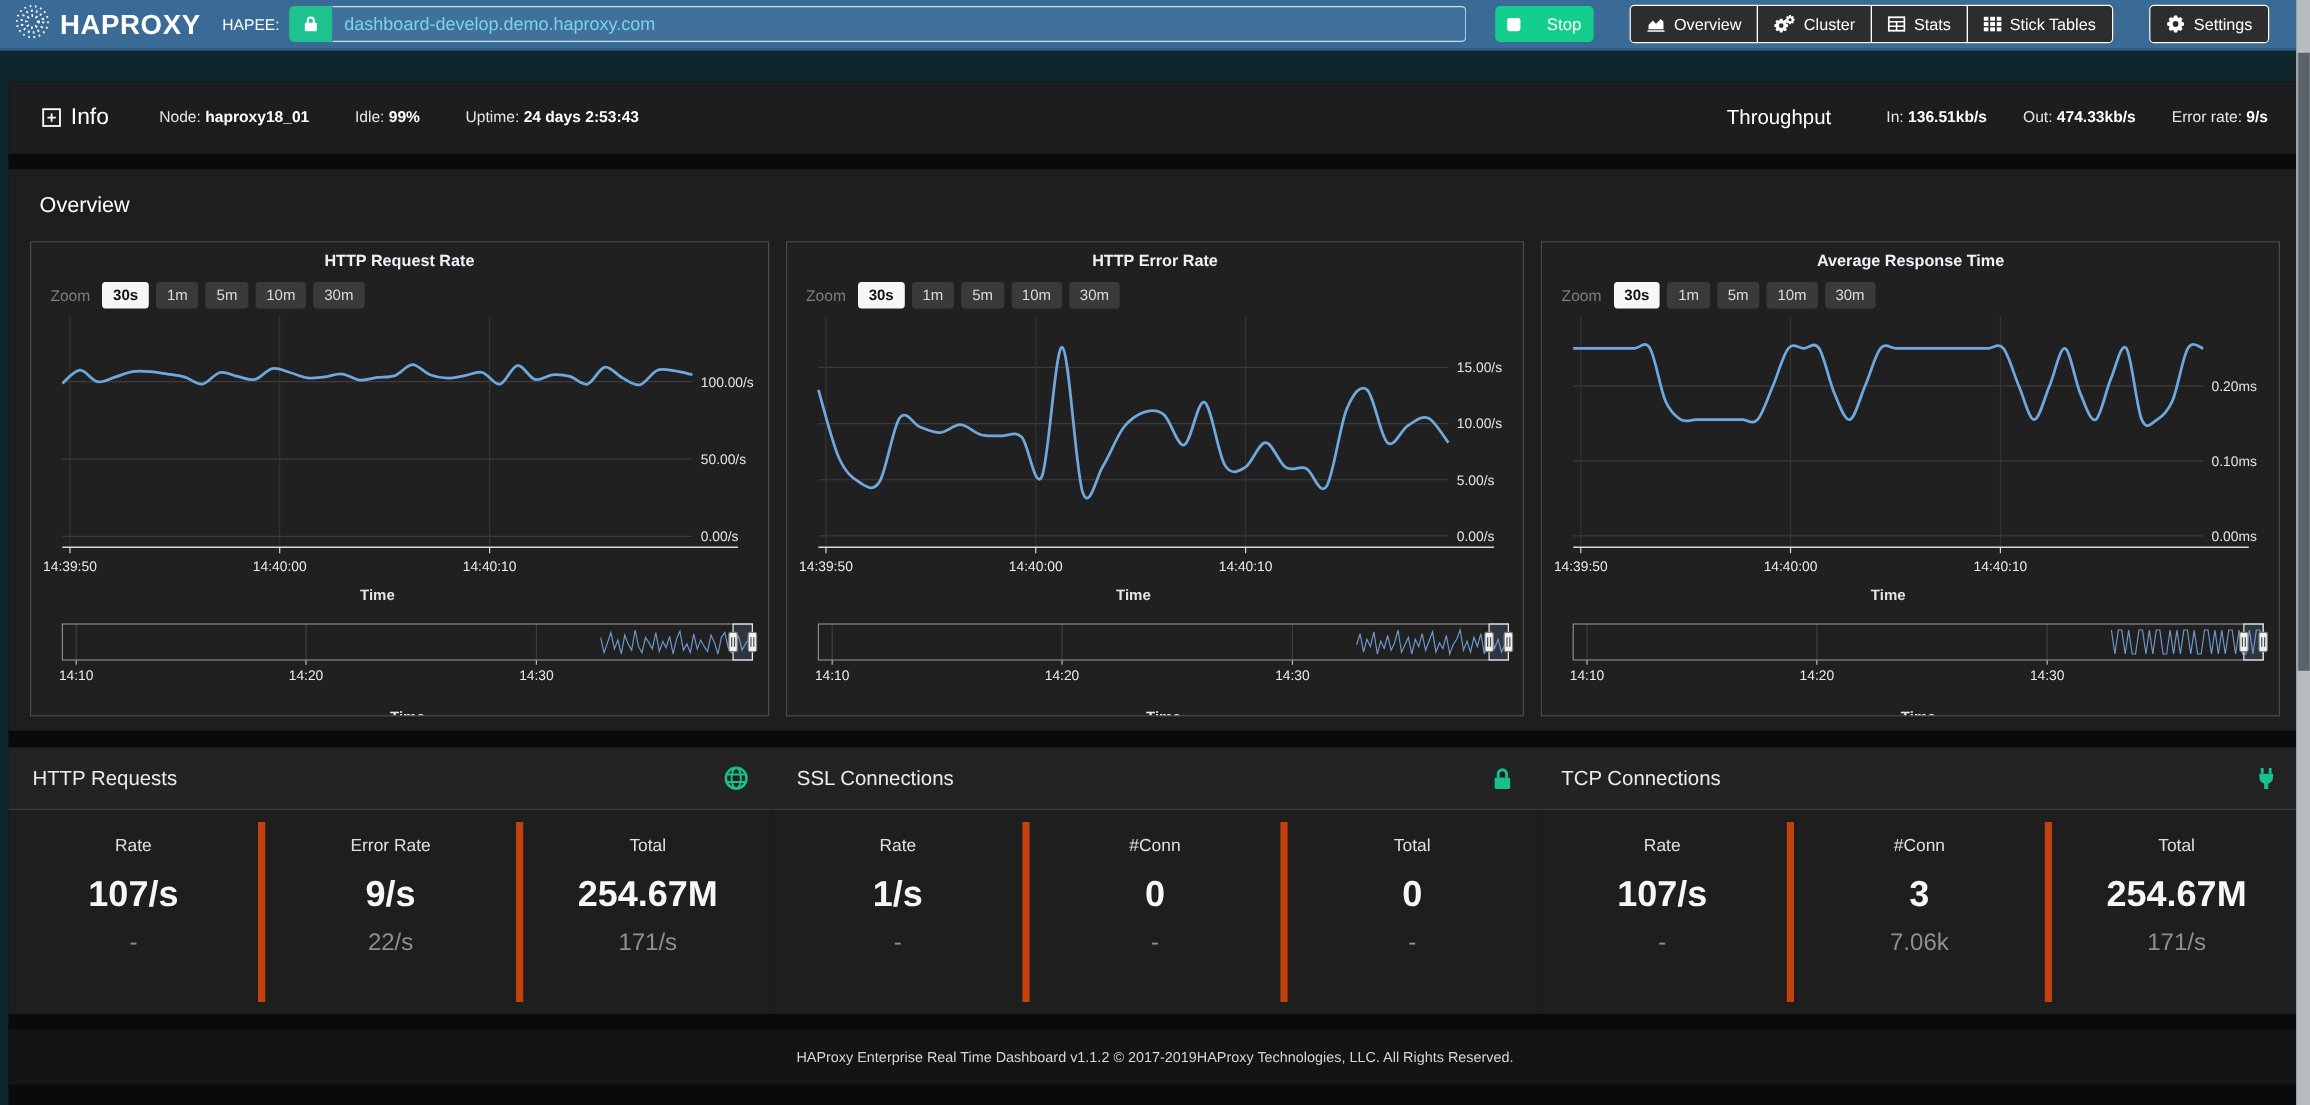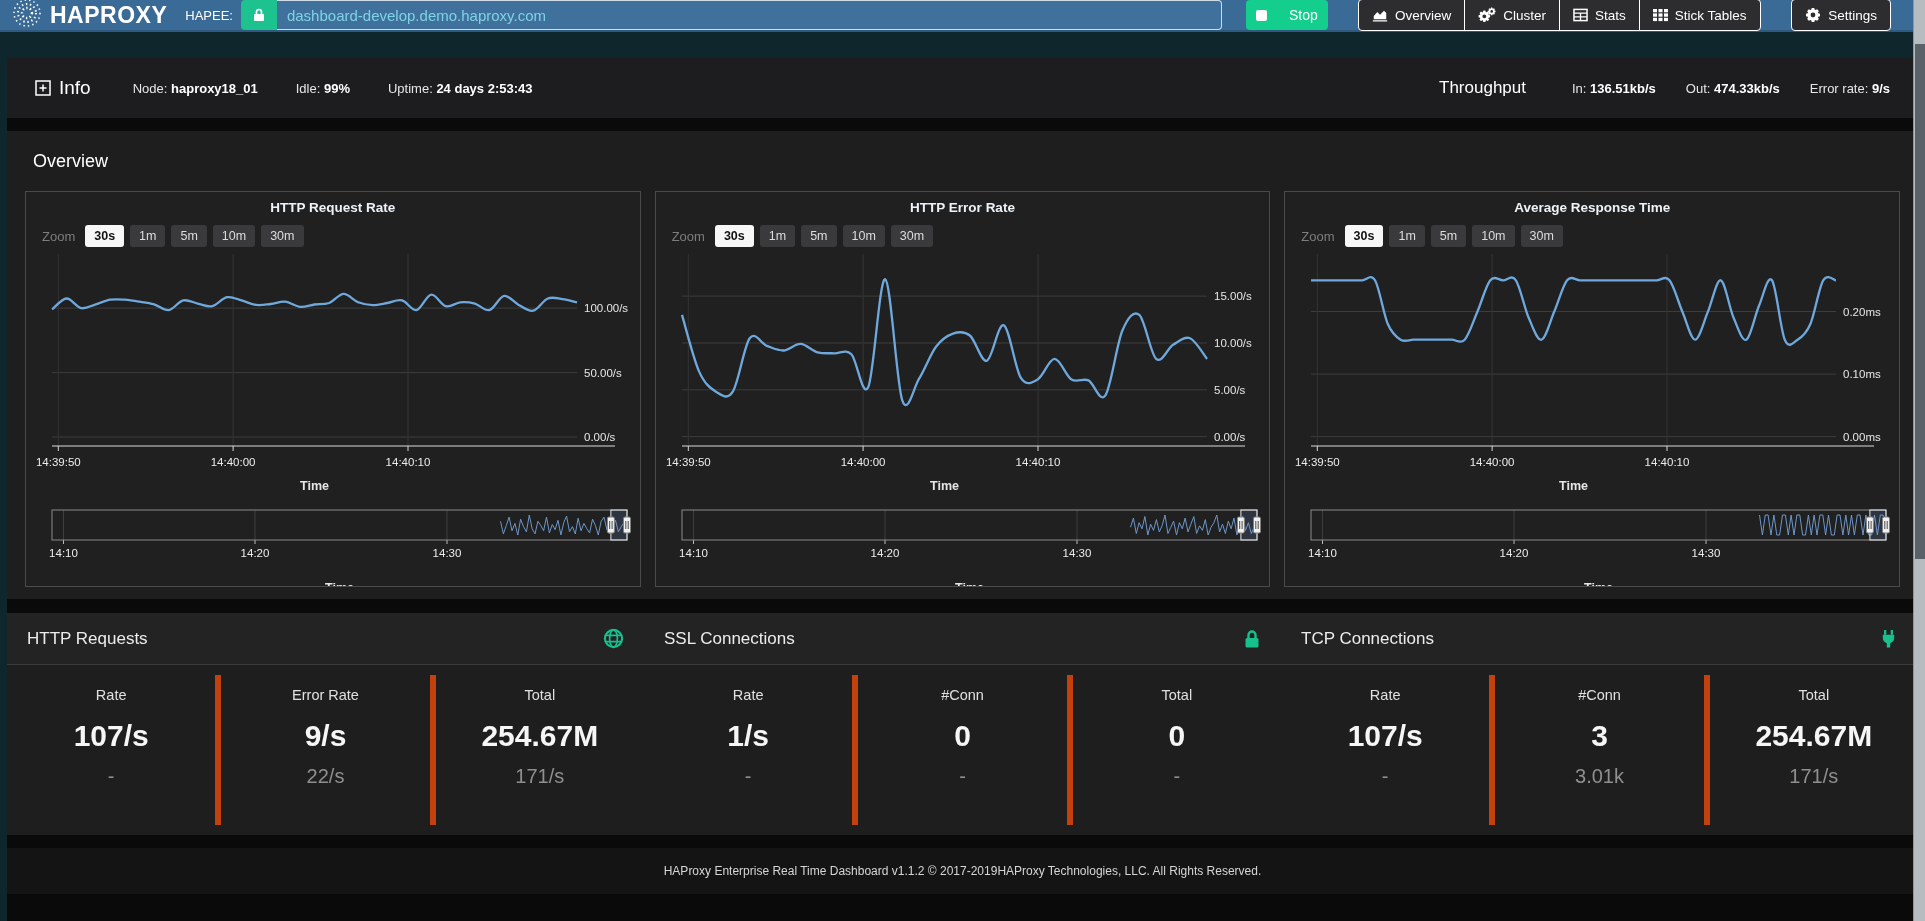--- a/index.html
+++ b/index.html
@@ -1,20 +1,20 @@
 <!DOCTYPE html>
 <html><head>
 <meta charset="utf-8">
 <style>
   * { box-sizing:border-box; margin:0; padding:0; }
   html,body { width:1925px; height:921px; overflow:hidden; }
   body { background:#0f262c; font-family:"Liberation Sans", sans-serif; color:#e8e8e8; }
 
   
-  .navbar { position:relative; height:32px; background:#3a6b96; display:flex; align-items:center;
+  .navbar { position:relative; height:42px; background:#3a6b96; display:flex; align-items:center;
             padding:0 34px 0 12px; border-bottom:2px solid #2e5a82; z-index:5;}
   .brand { display:flex; align-items:center; gap:8px; margin-right:18px; }
   .brand-name { font-size:23px; font-weight:bold; color:#fff; letter-spacing:.5px; }
   .hapee-label { font-size:13px; font-weight:normal; color:#fff; margin-right:8px; }
   .url-combo { display:flex; align-items:stretch; height:30px; width:981px; }
   .lock-btn { width:36px; background:#1ec28e; border:none; border-radius:4px 0 0 4px;
               display:flex; align-items:center; justify-content:center; cursor:pointer;}
   .url-input { flex:1; background:#40719c; border:1px solid #cfdde9; border-left:none;
                border-radius:0 4px 4px 0; color:#7dd3e4; font-size:15px; padding:0 10px;
                font-family:"Liberation Sans", sans-serif; }
@@ -445,21 +445,21 @@
         </div>
         <div class="card-body">
           <div class="card-col">
             <span class="col-label">Rate</span>
             <span class="col-value">107/s</span>
             <span class="col-sub">-</span>
           </div>
           <div class="card-col">
             <span class="col-label">#Conn</span>
             <span class="col-value">3</span>
-            <span class="col-sub">3.01k</span>
+            <span class="col-sub">7.06k</span>
           </div>
           <div class="card-col">
             <span class="col-label">Total</span>
             <span class="col-value">254.67M</span>
             <span class="col-sub">171/s</span>
           </div>
         </div>
       </div>
     </div>
 

